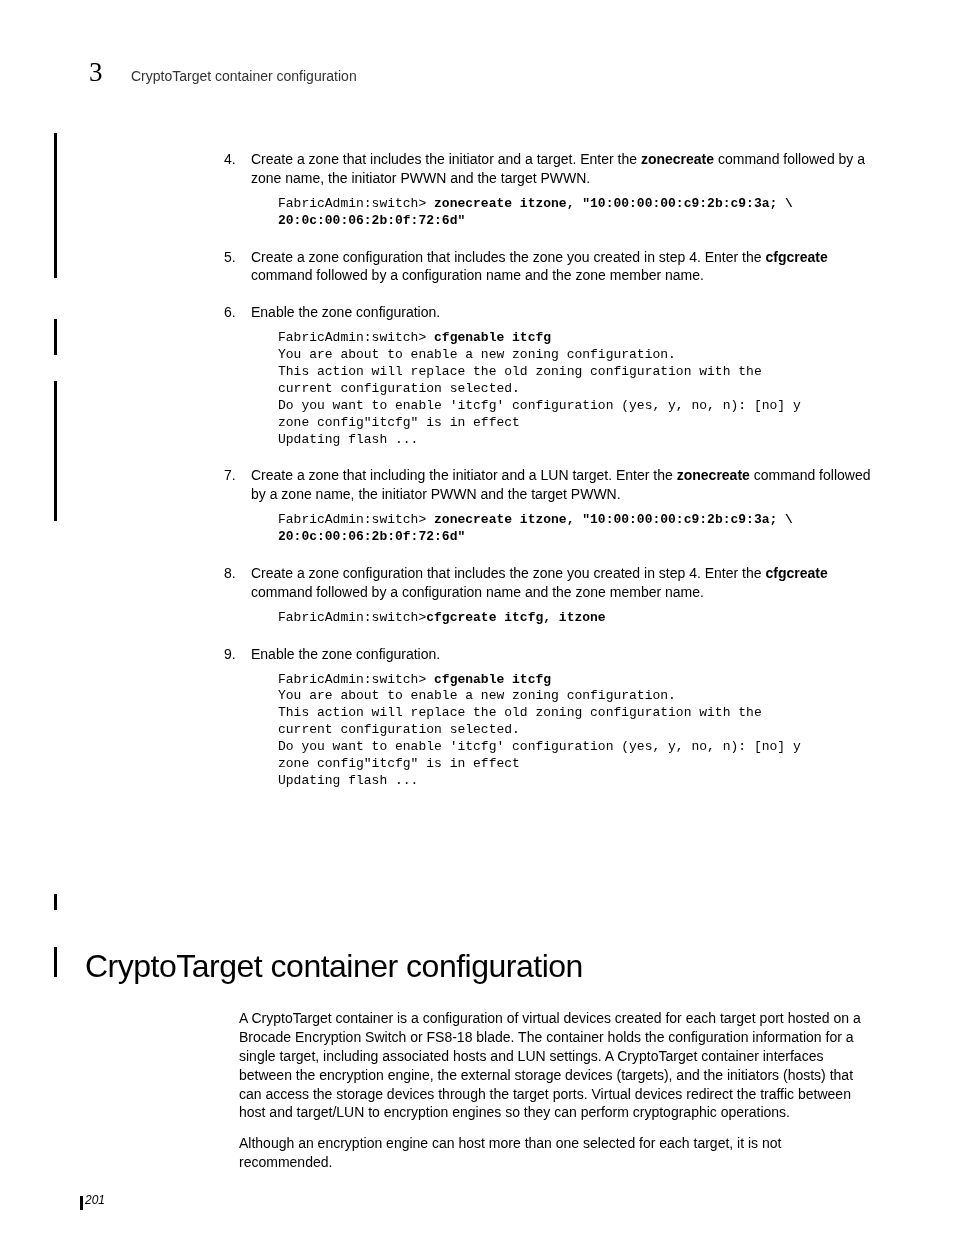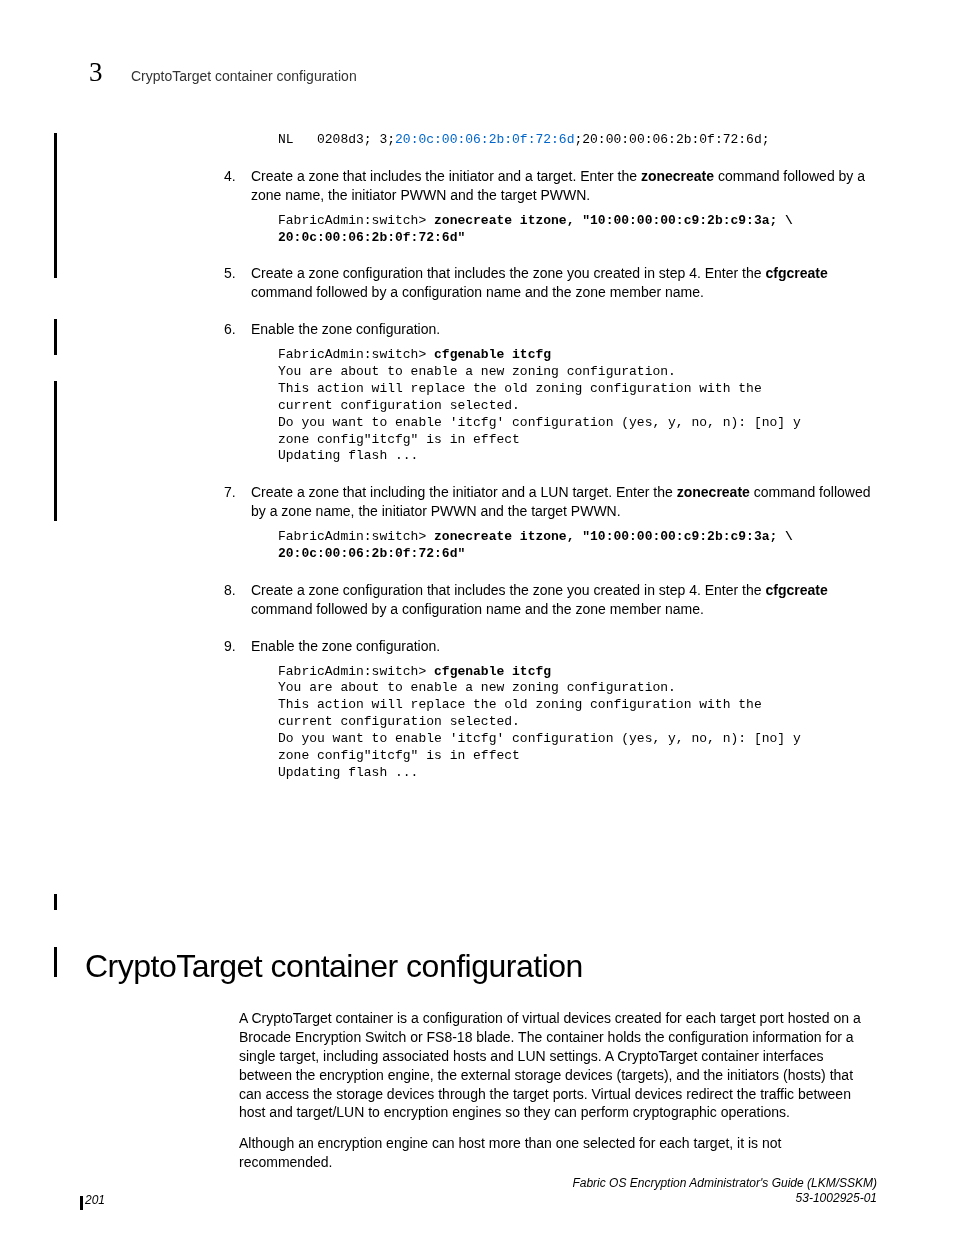--- a/index.html
+++ b/index.html
@@ -112,21 +112,20 @@
   <div class="cbar" style="top:381px; height:140px;"></div>
   <div class="cbar" style="top:894px; height:16px;"></div>
   <div class="cbar" style="top:947px; height:30px;"></div>
   <div class="cbar" style="top:1196px; left:80px; height:14px;"></div>
 
   <div class="chapnum">3</div>
   <div class="runhead">CryptoTarget container configuration</div>
 
   <div class="content">
 
-    <div class="code"><span>NL   0208d3; 3;</span><span class="link">20:0c:00:06:2b:0f:72:6d</span><span>;20:00:00:06:2b:0f:72:6d;</span></div>
 
     <div class="step">
       <div class="num">4.</div>
       <div class="txt"><span>Create a zone that includes the initiator and a target. Enter the </span><b>zonecreate</b><span> command followed by a zone name, the initiator PWWN and the target PWWN.</span></div>
     </div>
     <div class="code"><span>FabricAdmin:switch&gt; </span><span class="b">zonecreate itzone, "10:00:00:00:c9:2b:c9:3a; \
 20:0c:00:06:2b:0f:72:6d"</span></div>
 
     <div class="step">
       <div class="num">5.</div>
@@ -149,20 +148,21 @@
       <div class="num">7.</div>
       <div class="txt"><span>Create a zone that including the initiator and a LUN target. Enter the </span><b>zonecreate</b><span> command followed by a zone name, the initiator PWWN and the target PWWN.</span></div>
     </div>
     <div class="code"><span>FabricAdmin:switch&gt; </span><span class="b">zonecreate itzone, "10:00:00:00:c9:2b:c9:3a; \
 20:0c:00:06:2b:0f:72:6d"</span></div>
 
     <div class="step">
       <div class="num">8.</div>
       <div class="txt"><span>Create a zone configuration that includes the zone you created in step 4. Enter the </span><b>cfgcreate</b><span> command followed by a configuration name and the zone member name.</span></div>
     </div>
+    <div class="code"><span>FabricAdmin:switch&gt;</span><span class="b">cfgcreate itcfg, itzone</span></div>
 
     <div class="step">
       <div class="num">9.</div>
       <div class="txt">Enable the zone configuration.</div>
     </div>
     <div class="code"><span>FabricAdmin:switch&gt; </span><span class="b">cfgenable itcfg</span>
 <span>You are about to enable a new zoning configuration.
 This action will replace the old zoning configuration with the
 current configuration selected.
 Do you want to enable 'itcfg' configuration (yes, y, no, n): [no] y
@@ -174,18 +174,14 @@
   <div class="heading-row">
     <div class="heading">CryptoTarget container configuration</div>
   </div>
 
   <div style="position:absolute; left:224px; top:997px; width:653px; font-size:14px; line-height:1.35;">
     <div class="bodytext">A CryptoTarget container is a configuration of virtual devices created for each target port hosted on a Brocade Encryption Switch or FS8-18 blade. The container holds the configuration information for a single target, including associated hosts and LUN settings. A CryptoTarget container interfaces between the encryption engine, the external storage devices (targets), and the initiators (hosts) that can access the storage devices through the target ports. Virtual devices redirect the traffic between host and target/LUN to encryption engines so they can perform cryptographic operations.</div>
     <div class="bodytext">Although an encryption engine can host more than one selected for each target, it is not recommended.</div>
   </div>
 
   <div class="footer-left">201</div>
-  <div class="footer-right">
-    <span>Fabric OS Encryption Administrator's Guide  (LKM/SSKM)</span><br>
-    <span>53-1002925-01</span>
-  </div>
 
 </div>
 
 </body></html>

